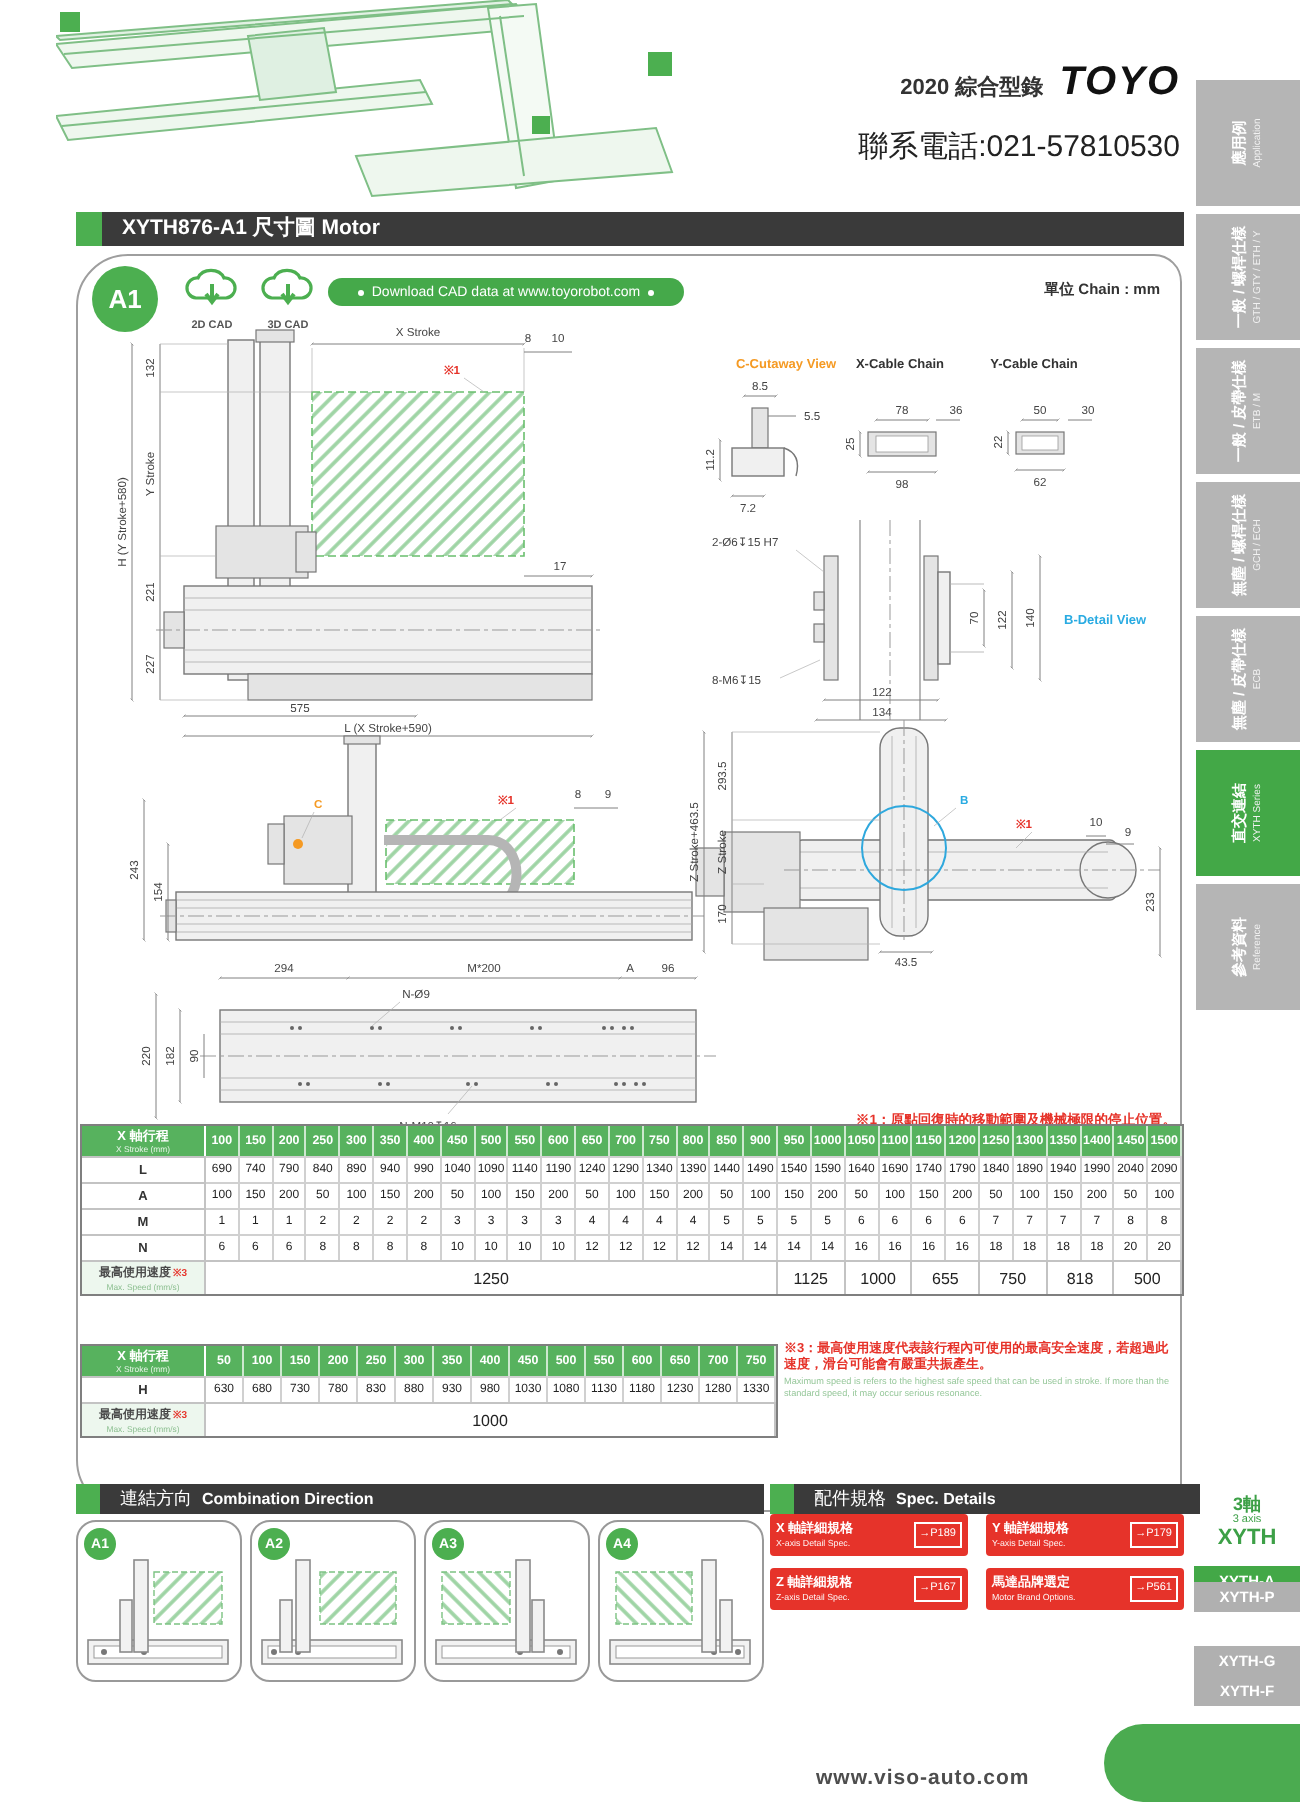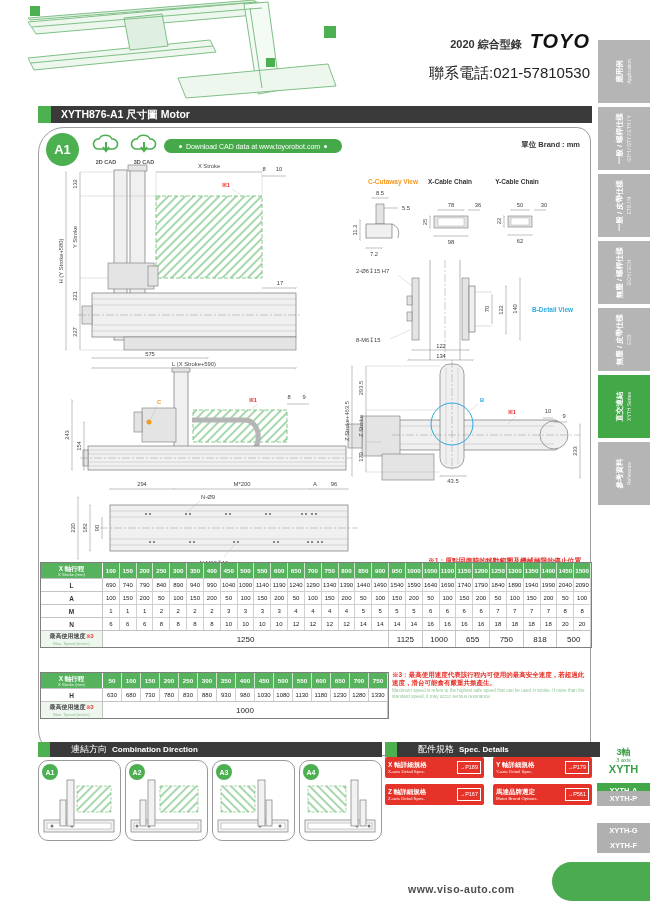--- a/index.html
+++ b/index.html
@@ -58,21 +58,21 @@
   .rl{font-size:6.5px;font-weight:bold;color:#333;display:flex;align-items:center;justify-content:center;height:12px;border-top:1px solid #c3c3c3;border-right:1px solid #c3c3c3;}
   .td{font-size:6px;color:#222;display:flex;align-items:center;justify-content:center;height:12px;border-top:1px solid #d0d0d0;border-right:1px solid #d0d0d0;}
   .sl{background:#edf7ee;display:flex;flex-direction:column;align-items:center;justify-content:center;height:16px;border-top:1px solid #c3c3c3;border-right:1px solid #c3c3c3;}
   .sl1{display:flex;gap:1px;align-items:baseline;}
   .szh{font-size:6px;font-weight:bold;color:#4a4a4a;}
   .sref{font-size:5px;color:#e6332a;font-weight:bold;}
   .sen{font-size:4.2px;color:#8cbf90;}
   .sv{font-size:8px;color:#222;display:flex;align-items:center;justify-content:center;height:16px;border-top:1px solid #c3c3c3;border-right:1px solid #c3c3c3;}
   
   .sec-accent{width:12px;height:15px;background:#4caf50;}
-  .sec-bar{height:15px;background:#3a3a3a;color:#fff;display:flex;align-items:center;gap:5px;padding-left:21px;box-sizing:border-box;}
+  .sec-bar{height:15px;background:#3a3a3a;color:#fff;display:flex;align-items:center;gap:5px;padding-left:10px;box-sizing:border-box;}
   .sec-zh{font-size:9px;}
   .sec-en{font-size:8px;font-weight:bold;}
   .thumb{top:760px;width:83px;height:81px;border:1.5px solid #999;border-radius:10px;background:#fff;box-sizing:border-box;}
   .thumb-badge{position:absolute;left:3px;top:3px;width:16px;height:16px;border-radius:50%;background:#4caf50;color:#fff;font-size:7px;font-weight:bold;display:flex;align-items:center;justify-content:center;}
   .thumb svg{position:absolute;left:0;bottom:2px;}
   .flip{transform:scaleX(-1);}
   .mpart{fill:#f2f2f2;stroke:#8a8a8a;stroke-width:.8;}
   .mhatch{fill:url(#ghatch);stroke:#7cc282;stroke-width:.7;stroke-dasharray:3 1.5;}
   .specbtn{position:absolute;width:99px;height:21px;background:#e6332a;border-radius:2px;color:#fff;display:flex;align-items:center;padding:0 3px;box-sizing:border-box;gap:2px;}
   .sb-txt{flex:1;display:flex;flex-direction:column;justify-content:center;}
@@ -187,21 +187,21 @@
     <line x1="15" y1="9" x2="15" y2="17" stroke="#4caf50" stroke-width="2"></line>
     <path d="M12,14 L15,18 L18,14" fill="none" stroke="#4caf50" stroke-width="2"></path>
   </svg>
   <div class="lb">3D CAD</div>
 </div>
 <div class="abs" id="dl-pill">
   <span class="dot"></span>
   <span>Download CAD data at www.toyorobot.com</span>
   <span class="dot"></span>
 </div>
-<div class="abs" id="unit-label">單位 Brand : mm</div>
+<div class="abs" id="unit-label">單位 Chain : mm</div>
 
 <svg class="abs" style="left:56px;top:160px" width="252" height="212" viewBox="0 0 252 212">
   <rect class="ghz" x="100" y="36" width="106" height="82"></rect>
   <rect class="part" x="58" y="10" width="13" height="170"></rect>
   <rect class="part" x="74" y="10" width="15" height="158"></rect>
   <rect class="part2" x="72" y="5" width="19" height="6"></rect>
   <rect class="part2" x="52" y="103" width="46" height="26"></rect>
   <rect class="part2" x="92" y="106" width="10" height="20"></rect>
   <rect class="part" x="36" y="133" width="204" height="44"></rect>
   <line class="inline" x1="36" y1="139" x2="240" y2="139"></line>

